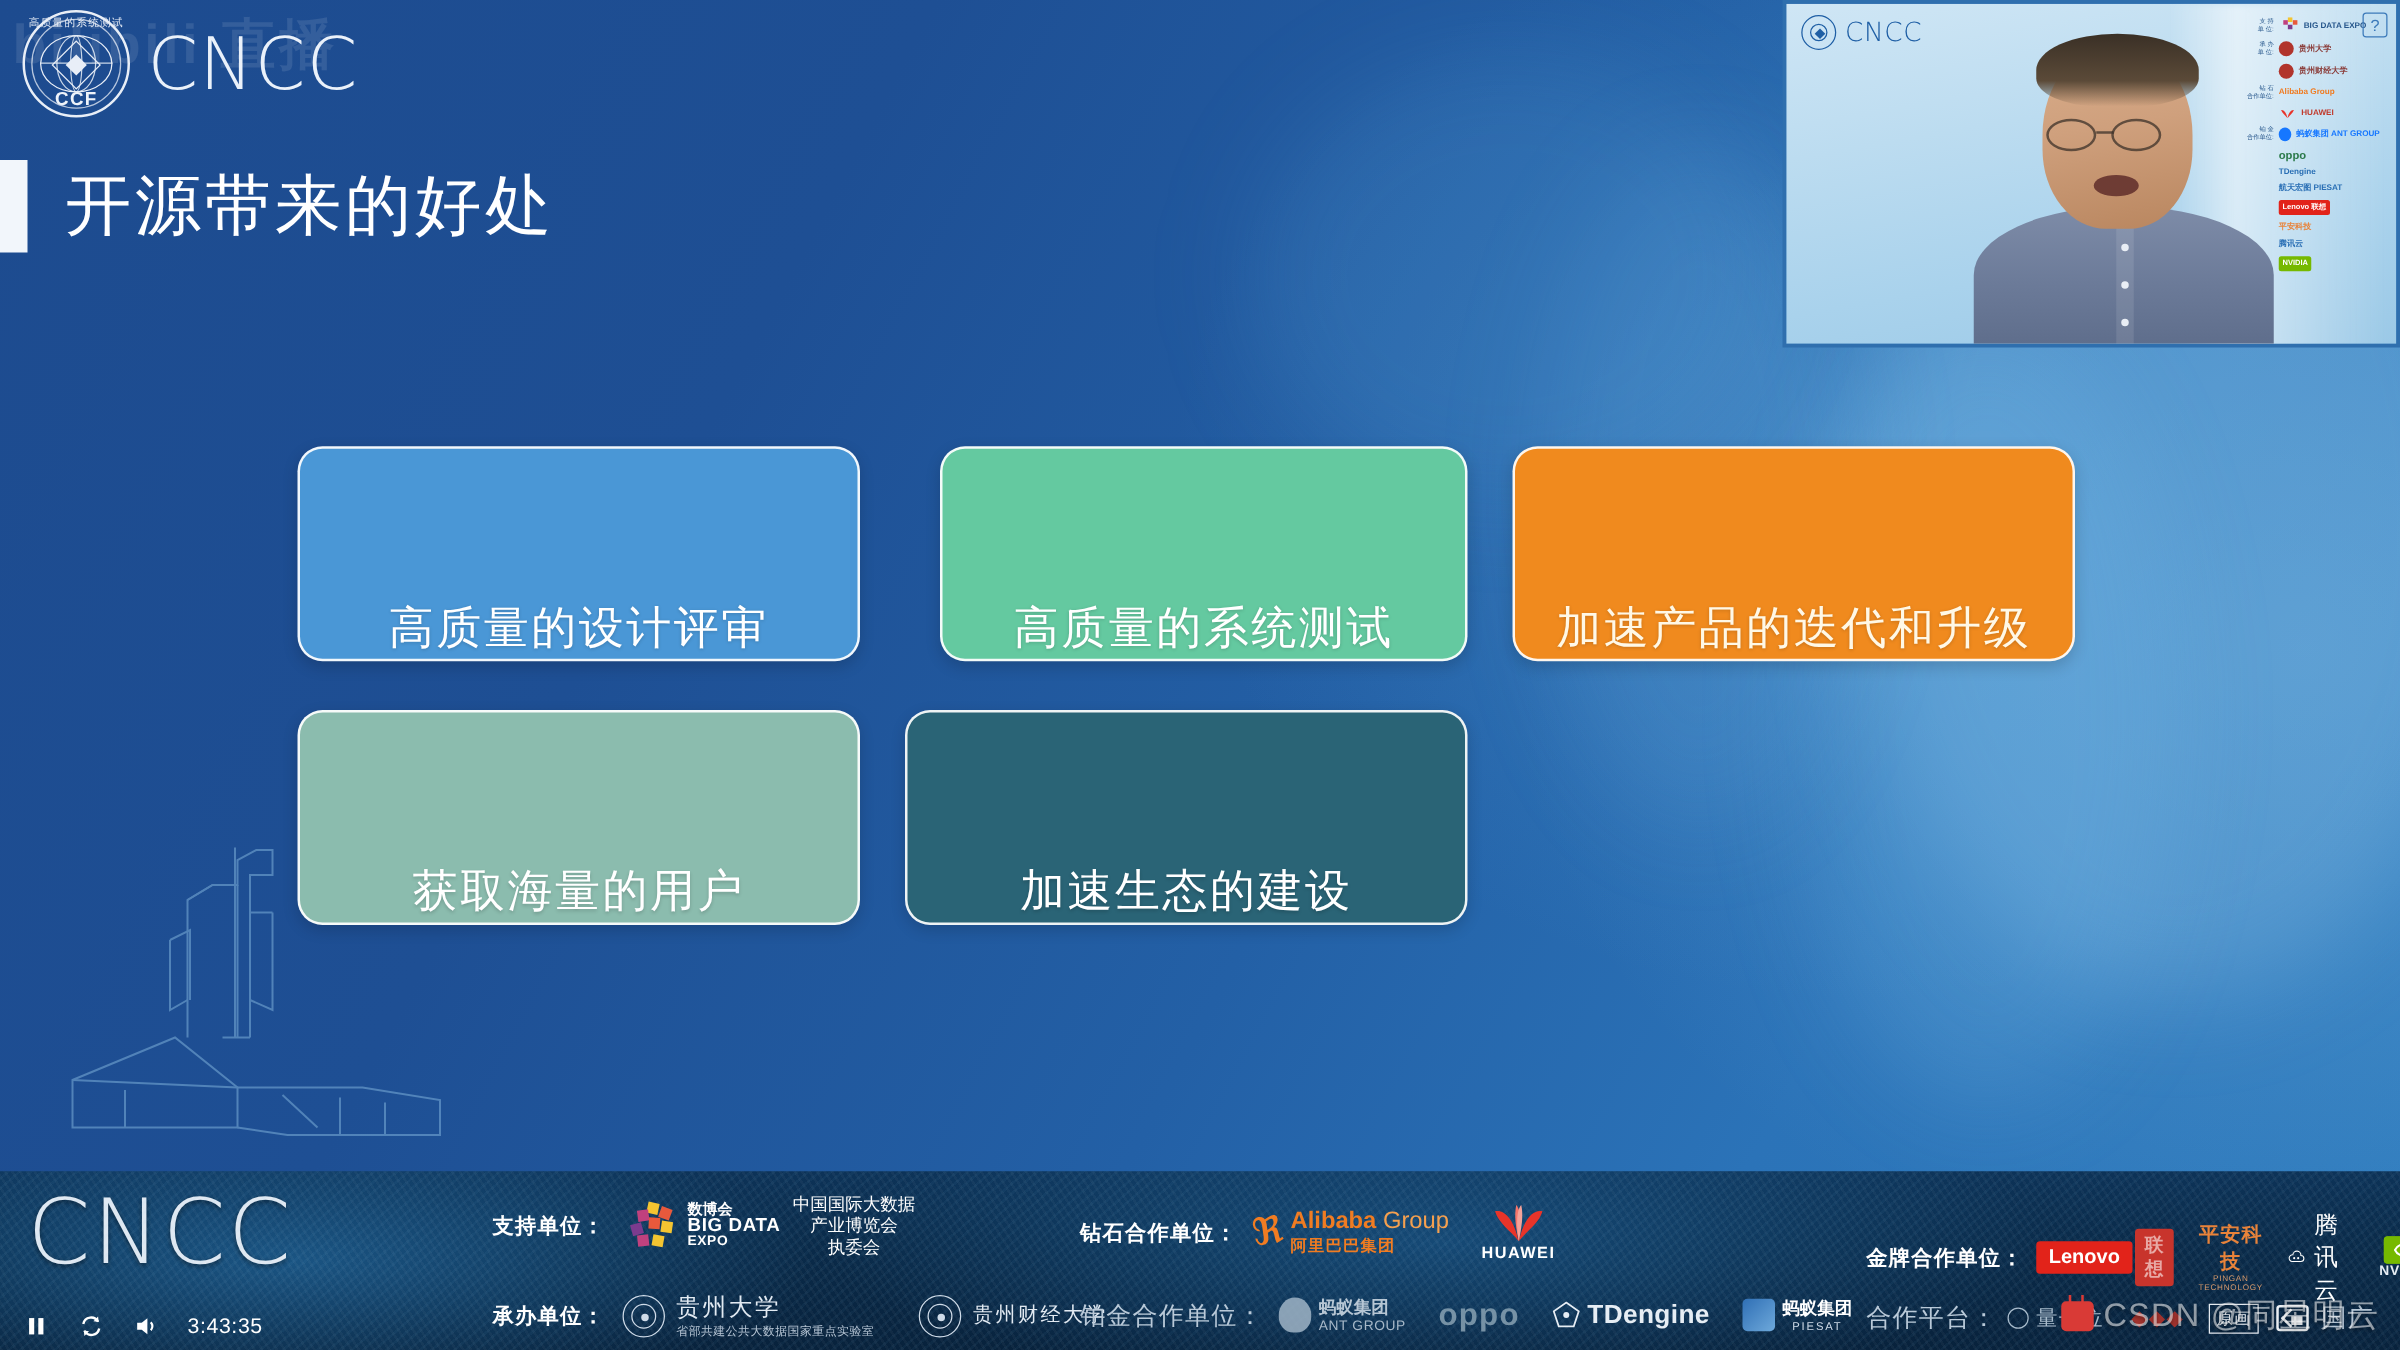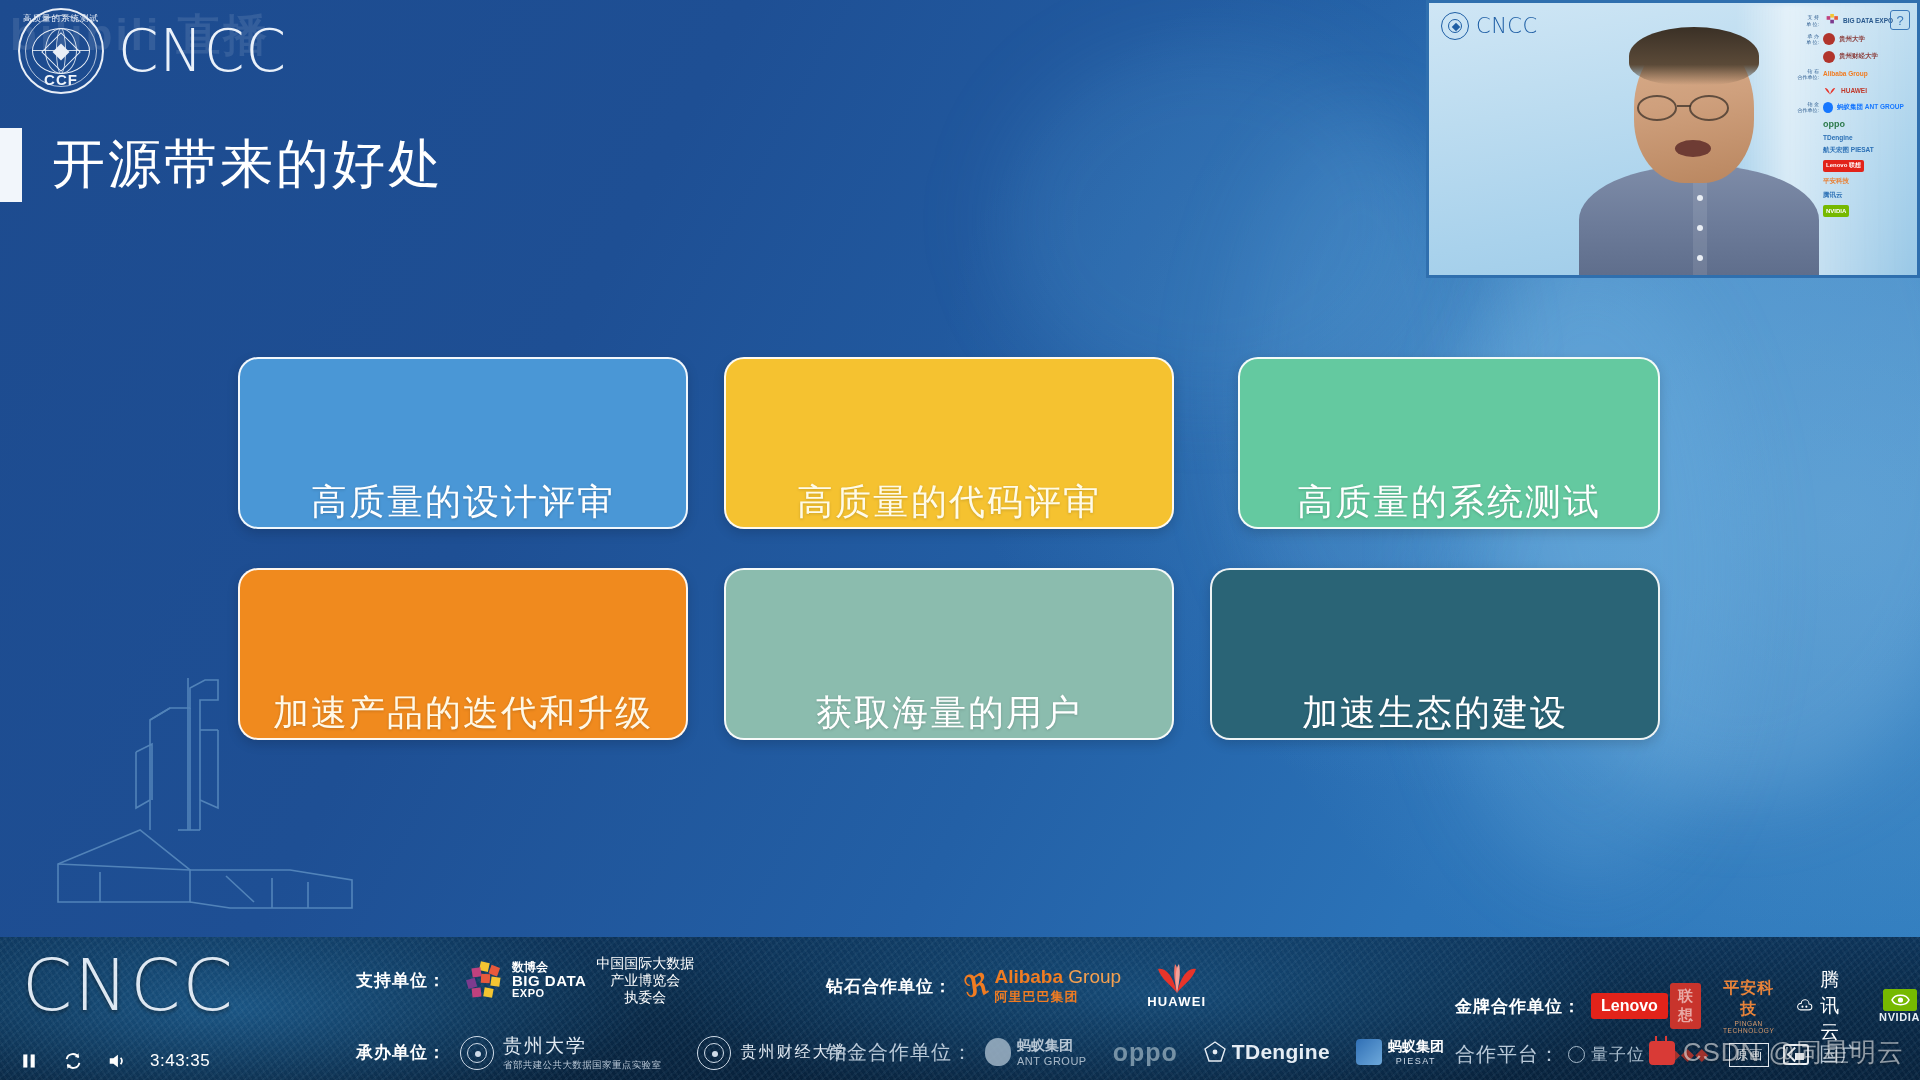--- a/index.html
+++ b/index.html
@@ -118,21 +118,21 @@
     color:#dfe8f2; letter-spacing:2px; font-family:"DejaVu Sans",sans-serif;
     text-shadow:0 2px 4px rgba(0,0,0,0.5);
   }
   
   #controls { position:absolute; left:18px; bottom:8px; display:flex; align-items:center; gap:22px; z-index:6; }
   .ctrl { width:22px; height:22px; display:flex; align-items:center; justify-content:center; color:#fff; }
   #time-label { font-size:17px; color:#ffffff; letter-spacing:0.5px; }
 
   
   .sp-row { position:absolute; display:flex; align-items:center; z-index:5; }
-  .sp-label { color:#ffffff; font-size:17px; font-weight:bold; letter-spacing:1px; white-space:nowrap; }
+  .sp-label { color:#ffffff; font-size:17px; font-weight:bold; letter-spacing:1px; white-space:nowrap;margin-left:38px; }
   .sp-label.dim { color:#b9c9d8; font-weight:normal; font-size:20px; }
 
   
   .bde { display:flex; align-items:center; gap:8px; }
   .bde-mark { width:44px; height:40px; position:relative; }
   .bde-txt { line-height:1.02; color:#fff; }
   .bde-txt .cn { font-size:12px; font-weight:bold; }
   .bde-txt .en { font-size:15px; font-weight:bold; letter-spacing:0.5px; }
   .bde-txt .en2 { font-size:11px; font-weight:bold; letter-spacing:0.5px; }
   .bde-sub { color:#ffffff; font-size:14px; line-height:1.2; text-align:center; margin-left:10px; }
@@ -313,23 +313,20 @@
       <path d="M232 238 L232 268"></path>
       <path d="M268 242 L268 268"></path>
       <path d="M138 190 L160 190"></path>
     </g>
   </svg>
 
   <div id="grid">
     <div class="card" style="background: rgb(74, 151, 214);">
       <span style="color: rgb(255, 255, 255);">高质量的设计评审</span>
     </div>
-    <div class="card" style="background: rgb(245, 194, 48);">
-      <span style="color: rgb(255, 251, 232);">高质量的代码评审</span>
-    </div>
     <div class="card" style="background: rgb(100, 201, 160); margin-left: 28px;">
       <span style="color: rgb(255, 255, 255);">高质量的系统测试</span>
     </div>
     <div class="card" style="background: rgb(240, 138, 30);">
       <span style="color: rgb(255, 248, 230);">加速产品的迭代和升级</span>
     </div>
     <div class="card" style="background: rgb(139, 188, 174);">
       <span style="color: rgb(255, 255, 255);">获取海量的用户</span>
     </div>
     <div class="card" style="background: rgb(42, 100, 118);">

